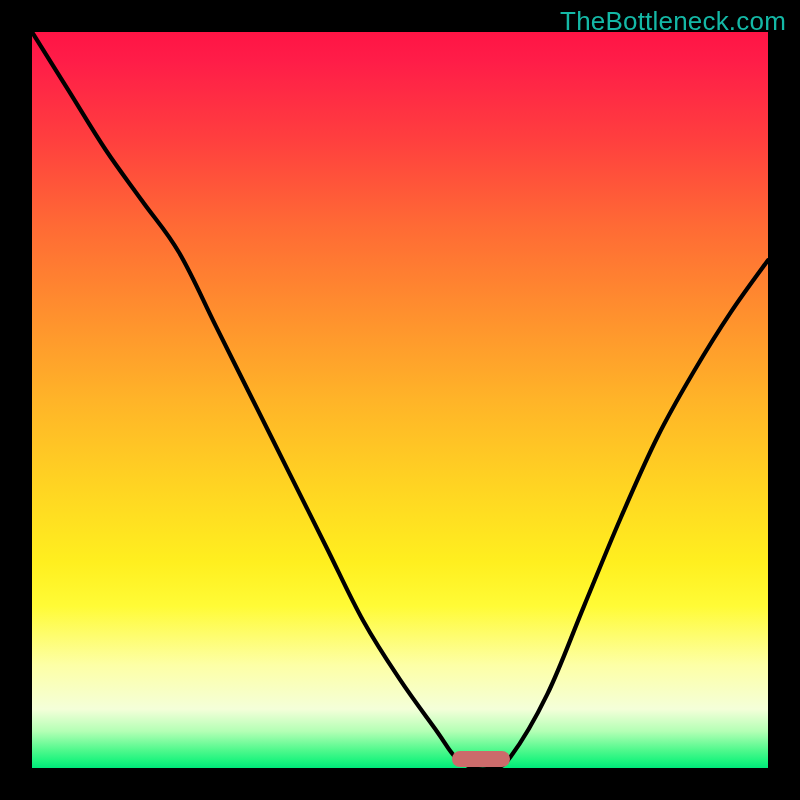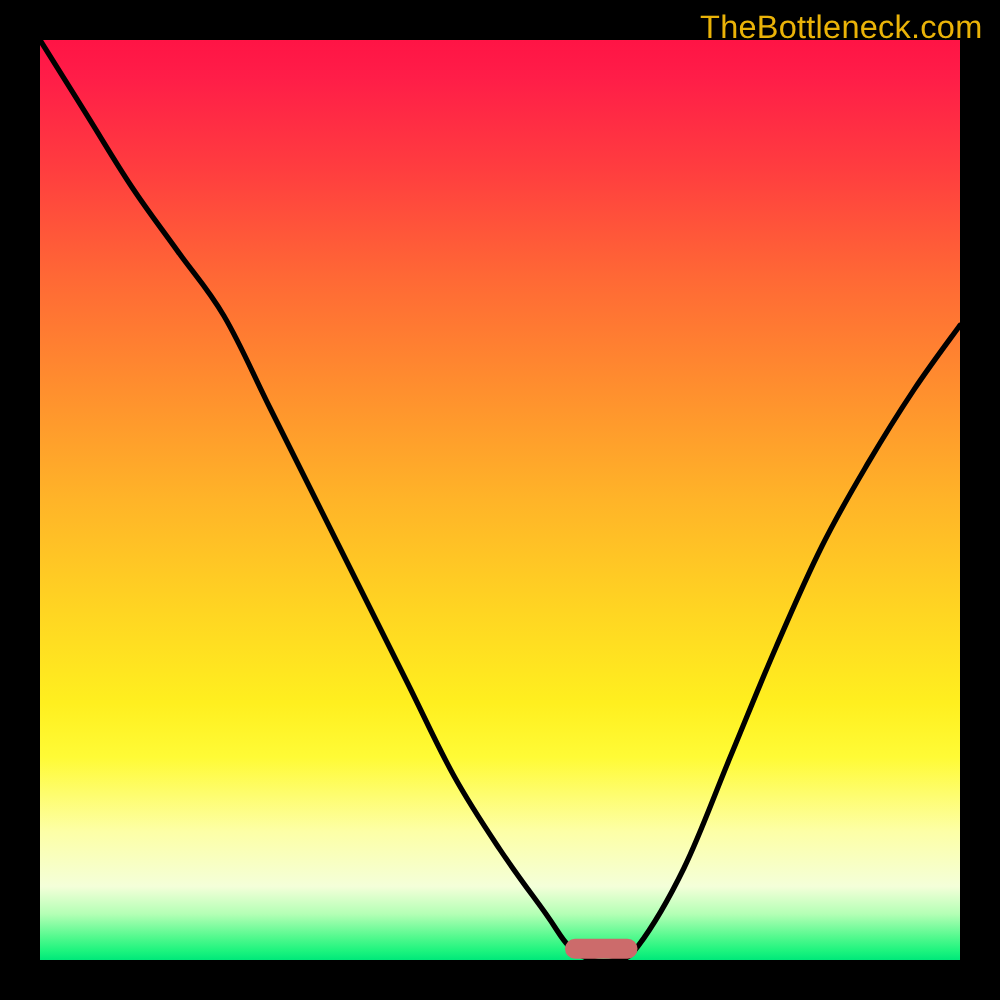--- a/index.html
+++ b/index.html
@@ -13,21 +13,21 @@
   .container {
     position: relative;
     width: 800px;
     height: 800px;
     background: #000000;
   }
   .watermark {
     position: absolute;
     top: 6px;
     right: 14px;
-    color: #eab308;
+    color: #14b8a6;
     font-family: Arial, Helvetica, sans-serif;
     font-size: 26px;
     font-weight: 400;
     letter-spacing: 0.2px;
     z-index: 5;
   }
   .plot-area {
     position: absolute;
     left: 32px;
     top: 32px;

